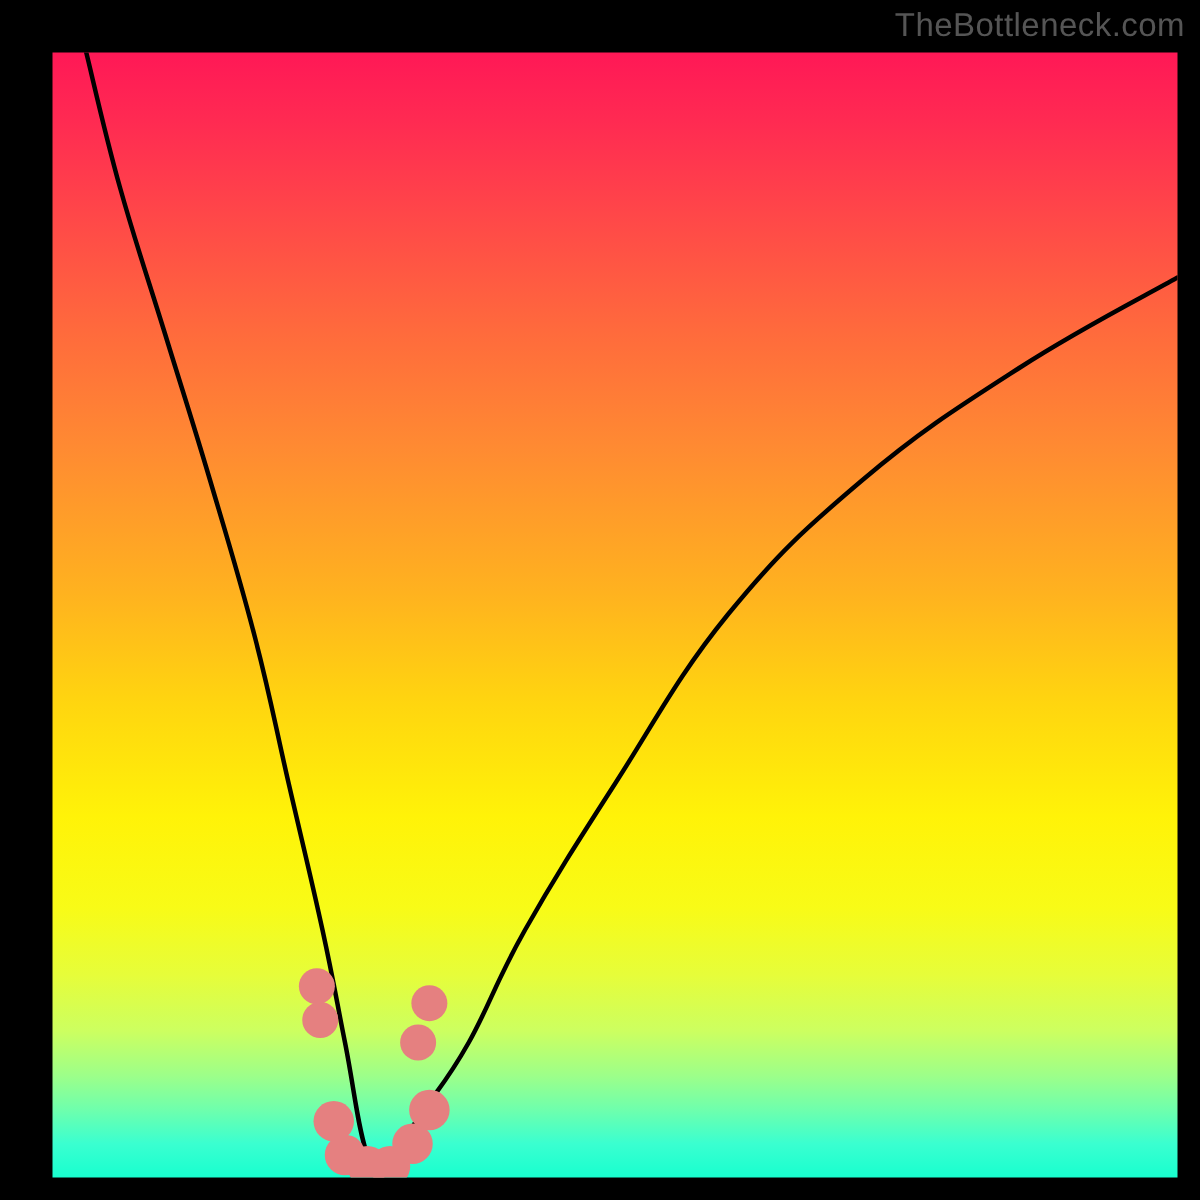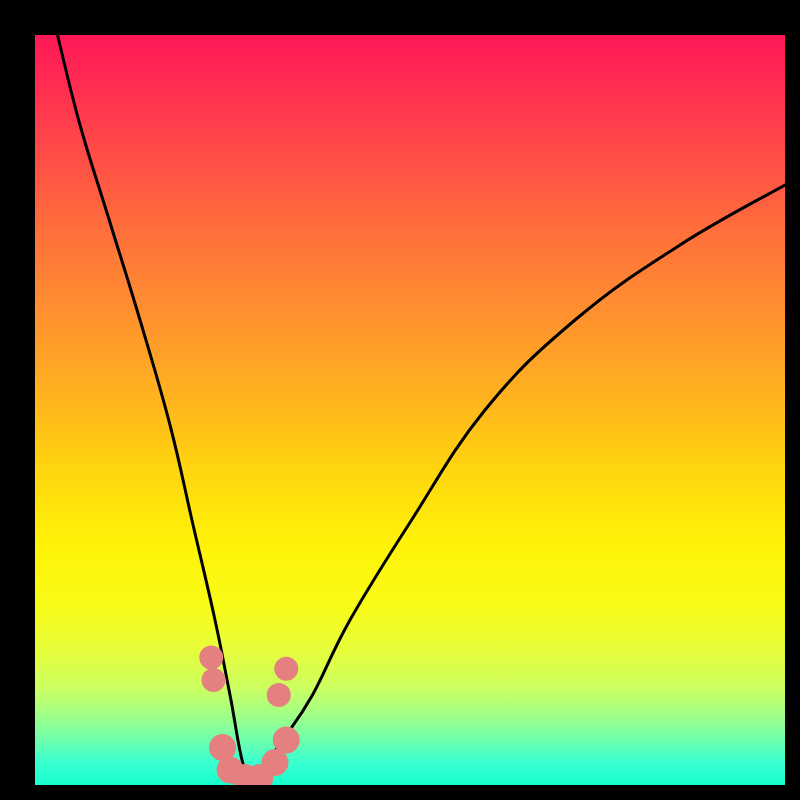--- a/index.html
+++ b/index.html
@@ -76,20 +76,21 @@
     stroke-linejoin: round;
   }
   .marker {
     fill: #e58080;
   }
 </style>
 </head>
 <body>
 
 <div class="chart-outer">
+  <div class="watermark">TheBottleneck.com</div>
   <div class="plot-area">
     <div class="gradient-fill"></div>
     <svg class="curve-svg" viewBox="0 0 100 100" preserveAspectRatio="none">
       <path id="curvePath" class="curve-path" d="M 3.00 0.00 C 3.60 2.40 4.60 7.00 6.00 12.00 C 7.40 17.00 8.40 19.80 10.00 25.00 C 11.60 30.20 12.40 32.60 14.00 38.00 C 15.60 43.40 16.60 46.60 18.00 52.00 C 19.40 57.40 19.80 59.80 21.00 65.00 C 22.20 70.20 23.00 73.40 24.00 78.00 C 25.00 82.60 25.20 84.00 26.00 88.00 C 26.80 92.00 27.20 96.00 28.00 98.00 C 28.80 100.00 29.00 98.80 30.00 98.00 C 31.00 97.20 31.60 96.00 33.00 94.00 C 34.40 92.00 35.20 91.20 37.00 88.00 C 38.80 84.80 39.40 82.60 42.00 78.00 C 44.60 73.40 46.40 70.60 50.00 65.00 C 53.60 59.40 55.60 55.40 60.00 50.00 C 64.40 44.60 66.80 42.40 72.00 38.00 C 77.20 33.60 80.40 31.60 86.00 28.00 C 91.60 24.40 97.20 21.60 100.00 20.00" vector-effect="non-scaling-stroke"></path>
       <g id="markers">
           <circle cx="23.50" cy="83.00" r="1.60" class="marker"></circle>
           <circle cx="23.80" cy="86.00" r="1.60" class="marker"></circle>
           <circle cx="25.00" cy="95.00" r="1.80" class="marker"></circle>
           <circle cx="26.00" cy="98.00" r="1.80" class="marker"></circle>
           <circle cx="28.00" cy="99.00" r="1.80" class="marker"></circle>

